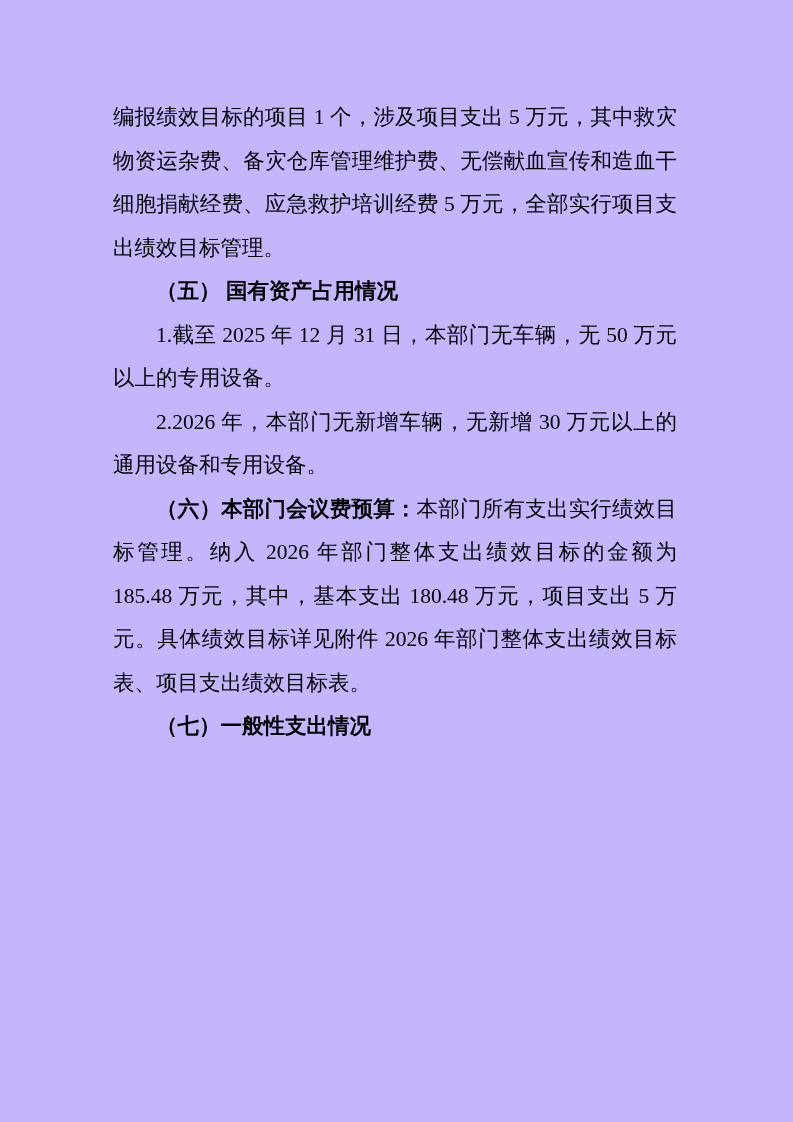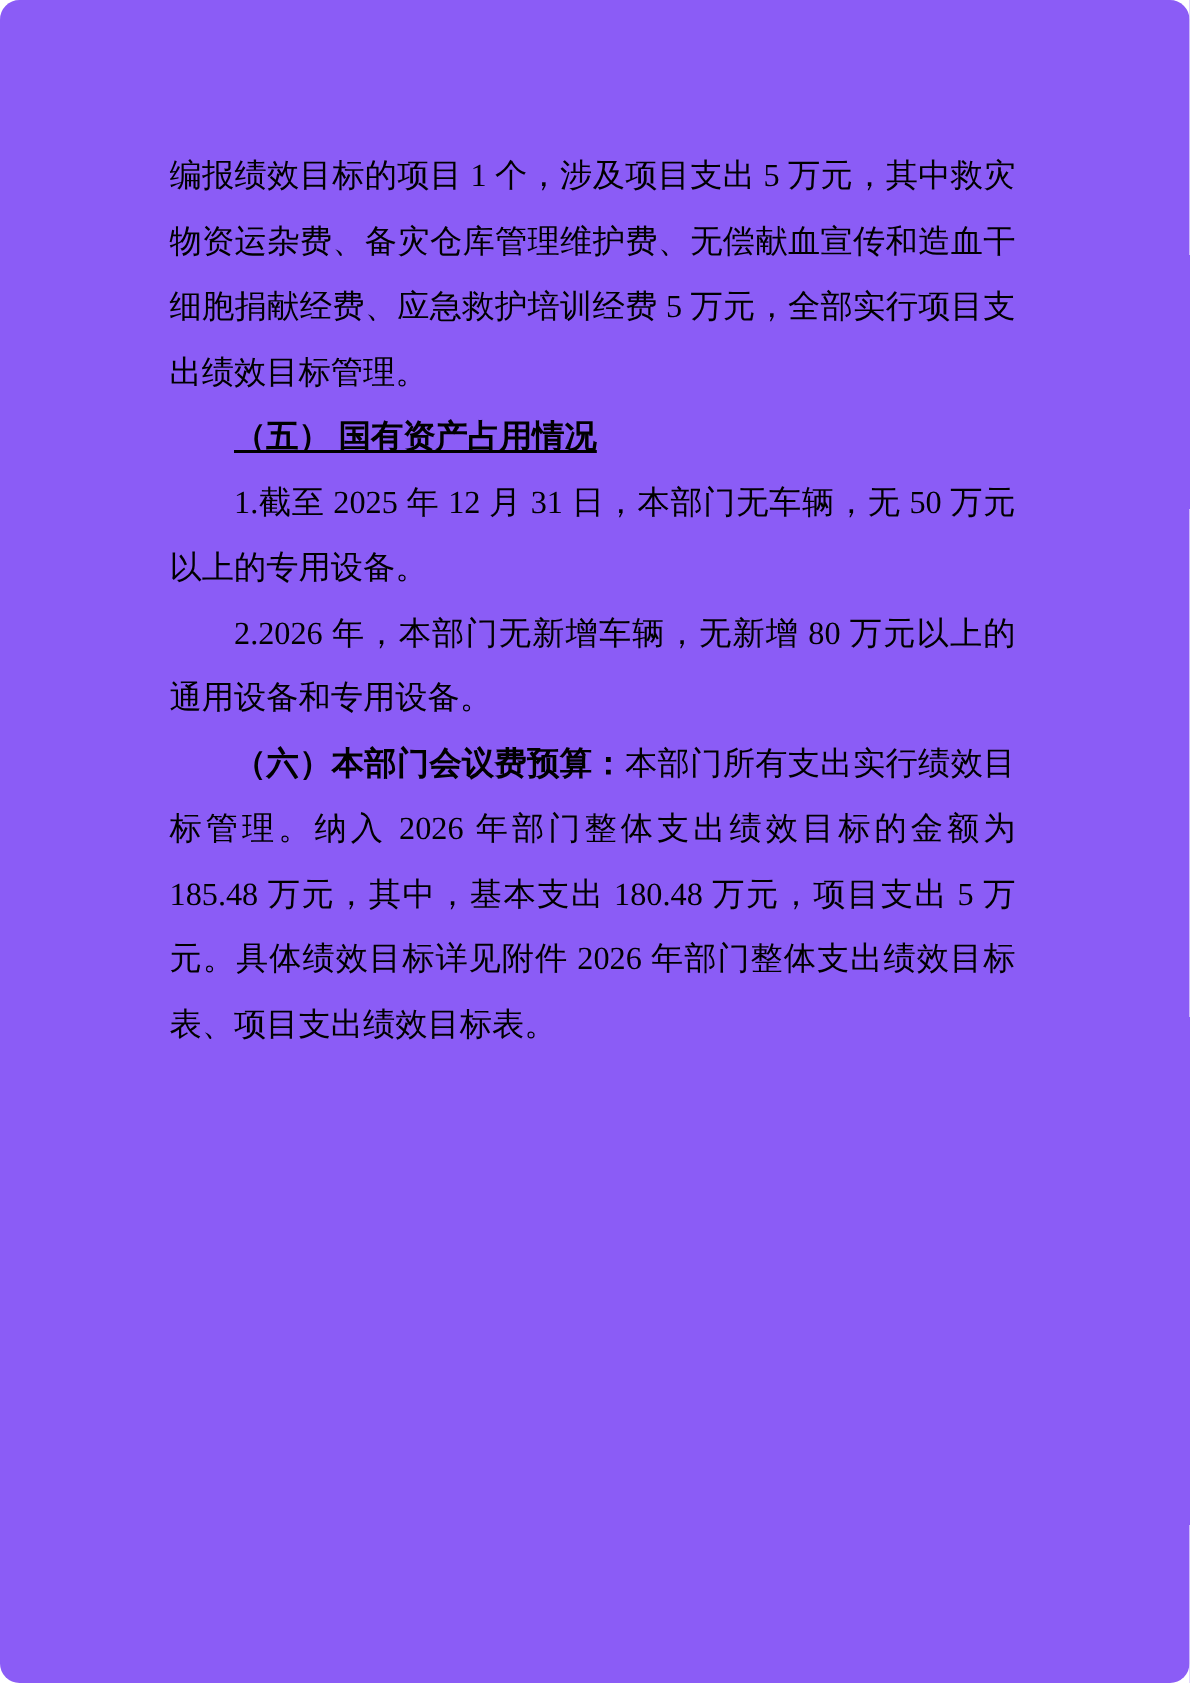--- a/index.html
+++ b/index.html
@@ -4,60 +4,59 @@
 <style>
   html, body {
     margin: 0;
     padding: 0;
     background: #ffffff;
   }
   .page {
     position: relative;
     width: 793px;
     height: 1122px;
-    background: #8b5cf6;
+    background: #c4b5fd;
     box-sizing: border-box;
     padding: 96px 116px 0 113px;
     overflow: hidden;
     font-family: "Liberation Serif", "DejaVu Serif", serif;
     font-size: 21.5px;
     line-height: 43.5px;
     color: #000000;
     text-align: justify;
-    border-radius: 13px;
   }
   .page p {
     margin: 0;
     word-break: break-word;
   }
   .indent {
     text-indent: 2em;
   }
   .no-indent {
     text-indent: 0;
   }
   .heading {
     font-weight: bold;
-    text-decoration: underline;
   }
   .bold-lead {
     font-weight: bold;
   }
 </style>
 </head>
 <body>
 
 <div class="page">
 
   <p class="no-indent">编报绩效目标的项目 1 个，涉及项目支出 5 万元，其中救灾物资运杂费、备灾仓库管理维护费、无偿献血宣传和造血干细胞捐献经费、应急救护培训经费 5 万元，全部实行项目支出绩效目标管理。</p>
 
   <p class="indent heading">（五） 国有资产占用情况</p>
 
   <p class="indent">1.截至 2025 年 12 月 31 日，本部门无车辆，无 50 万元以上的专用设备。</p>
 
-  <p class="indent">2.2026 年，本部门无新增车辆，无新增 80 万元以上的通用设备和专用设备。</p>
+  <p class="indent">2.2026 年，本部门无新增车辆，无新增 30 万元以上的通用设备和专用设备。</p>
 
   <p class="indent"><span class="bold-lead">（六）本部门会议费预算：</span><span>本部门所有支出实行绩效目标管理。纳入 2026 年部门整体支出绩效目标的金额为 185.48 万元，其中，基本支出 180.48 万元，项目支出 5 万元。具体绩效目标详见附件 2026 年部门整体支出绩效目标表、项目支出绩效目标表。</span></p>
 
+  <p class="indent heading">（七）一般性支出情况</p>
 
 
 
 </div>
 
 </body></html>

